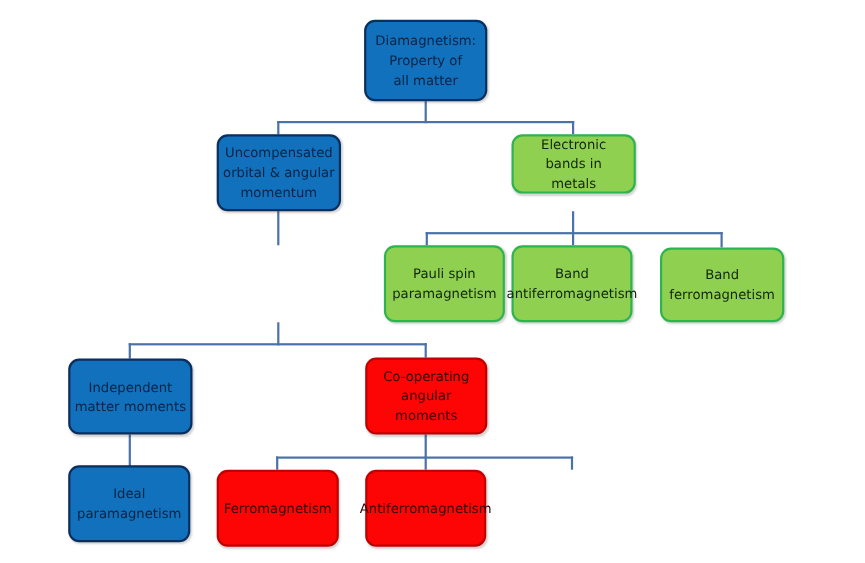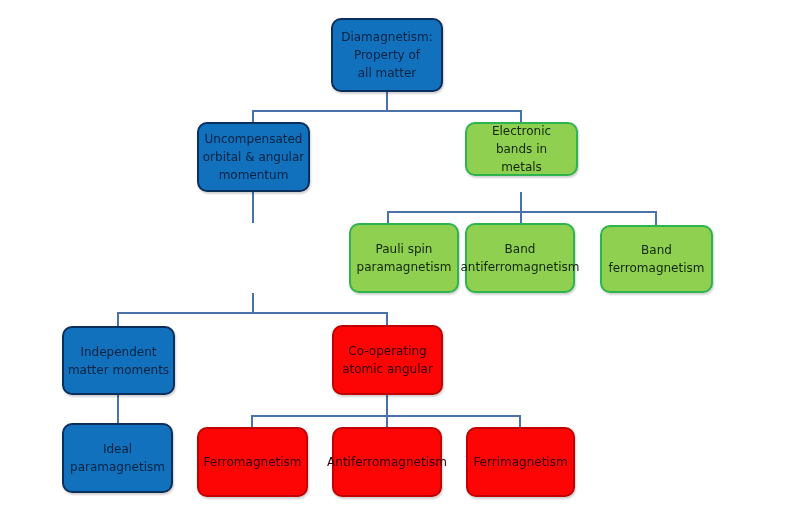--- a/index.html
+++ b/index.html
@@ -116,20 +116,19 @@
 metals</div>
   <div class="node green" id="n-pauli">Pauli spin
 paramagnetism</div>
   <div class="node green" id="n-band-antiferro">Band
 antiferromagnetism</div>
   <div class="node green" id="n-band-ferro">Band
 ferromagnetism</div>
   <div class="node blue" id="n-independent">Independent
 matter moments</div>
   <div class="node red" id="n-cooperating">Co-operating
-atomic angular</div>
+angular moments</div>
   <div class="node blue" id="n-ideal">Ideal
 paramagnetism</div>
   <div class="node red" id="n-ferro">Ferromagnetism</div>
   <div class="node red" id="n-antiferro">Antiferromagnetism</div>
-  <div class="node red" id="n-ferri">Ferrimagnetism</div>
 
 </div>
 
 </body></html>

